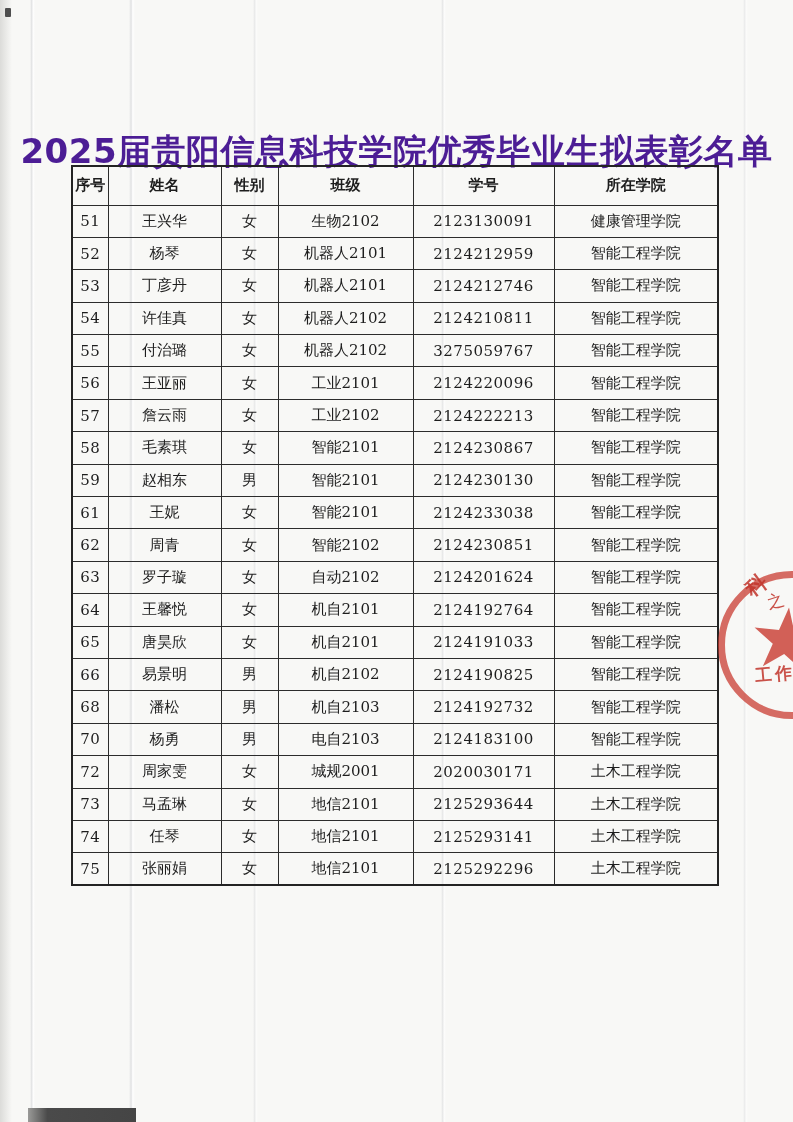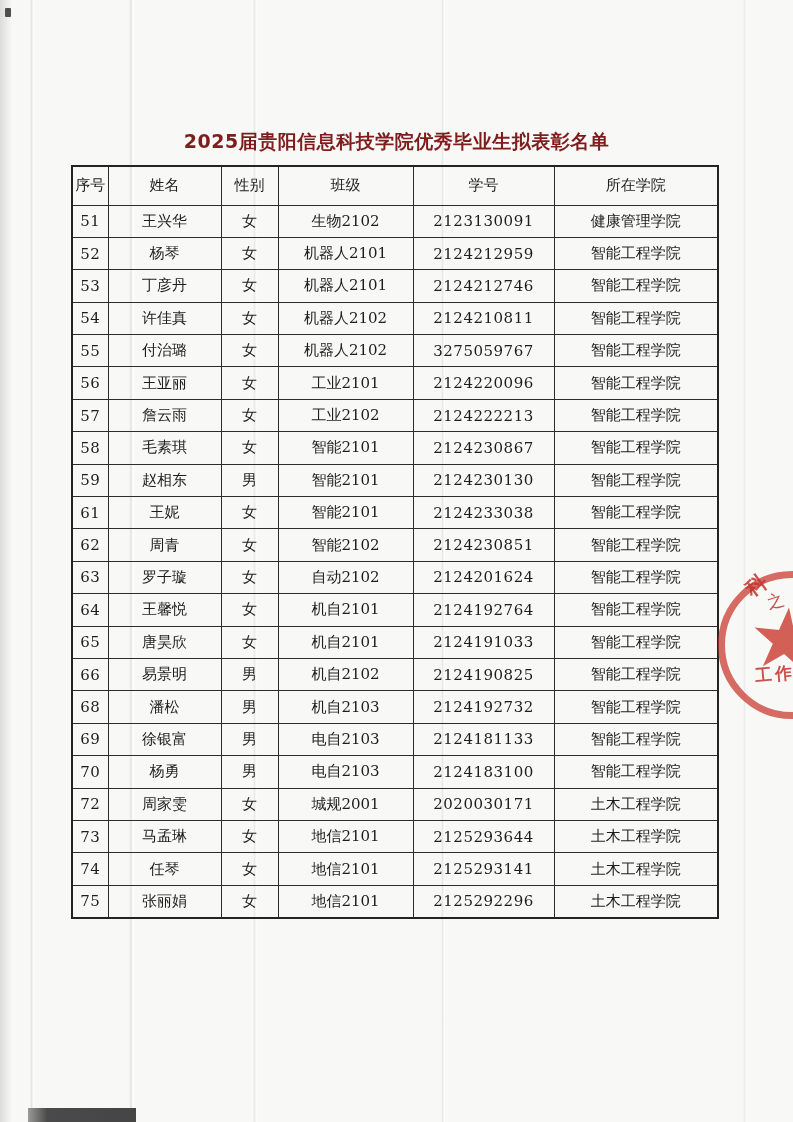--- a/index.html
+++ b/index.html
@@ -37,23 +37,23 @@
     position:absolute; left:28px; top:1108px; width:108px; height:14px;
     background:linear-gradient(90deg,#9a9a98 0%, #4a4a4a 18%, #454545 100%);
   }
 
   
   .doc-title {
     position:absolute; top:129px; left:0; width:100%;
     text-align:center;
     font-family:"DejaVu Sans", sans-serif;
     font-weight:bold;
-    font-size:19px;
+    font-size:34px;
     letter-spacing:.5px;
-    color:#7f1d1d;
+    color:#4c1d95;
   }
 
   
   table.roster {
     position:absolute; left:71px; top:165px;
     width:646px;
     border-collapse:collapse;
     table-layout:fixed;
     border:2.5px solid #232323;
   }
@@ -62,21 +62,21 @@
     padding:0;
     text-align:center;
     vertical-align:middle;
     font-size:15px;
     color:#1d1d1d;
     overflow:hidden;
     white-space:nowrap;
   }
   table.roster thead tr { height:39px; }
   table.roster tbody tr { height:32.4px; }
-  table.roster th { font-weight:normal; }
+  table.roster th { font-weight:bold; }
   td.col-no, td.col-sid { letter-spacing:.5px; }
 
   
   .stamp-circle {
     position:absolute; left:718px; top:571px;
     width:134px; height:134px;
     border:7px solid rgba(199,53,42,.72);
     border-radius:50%;
   }
   .stamp-text {
@@ -249,28 +249,20 @@
         </tr>
         <tr>
           <td class="col-no">68</td>
           <td class="col-name">潘松</td>
           <td class="col-gender">男</td>
           <td class="col-class">机自2103</td>
           <td class="col-sid">2124192732</td>
           <td class="col-college">智能工程学院</td>
         </tr>
         <tr>
-          <td class="col-no">69</td>
-          <td class="col-name">徐银富</td>
-          <td class="col-gender">男</td>
-          <td class="col-class">电自2103</td>
-          <td class="col-sid">2124181133</td>
-          <td class="col-college">智能工程学院</td>
-        </tr>
-        <tr>
           <td class="col-no">70</td>
           <td class="col-name">杨勇</td>
           <td class="col-gender">男</td>
           <td class="col-class">电自2103</td>
           <td class="col-sid">2124183100</td>
           <td class="col-college">智能工程学院</td>
         </tr>
         <tr>
           <td class="col-no">72</td>
           <td class="col-name">周家雯</td>

